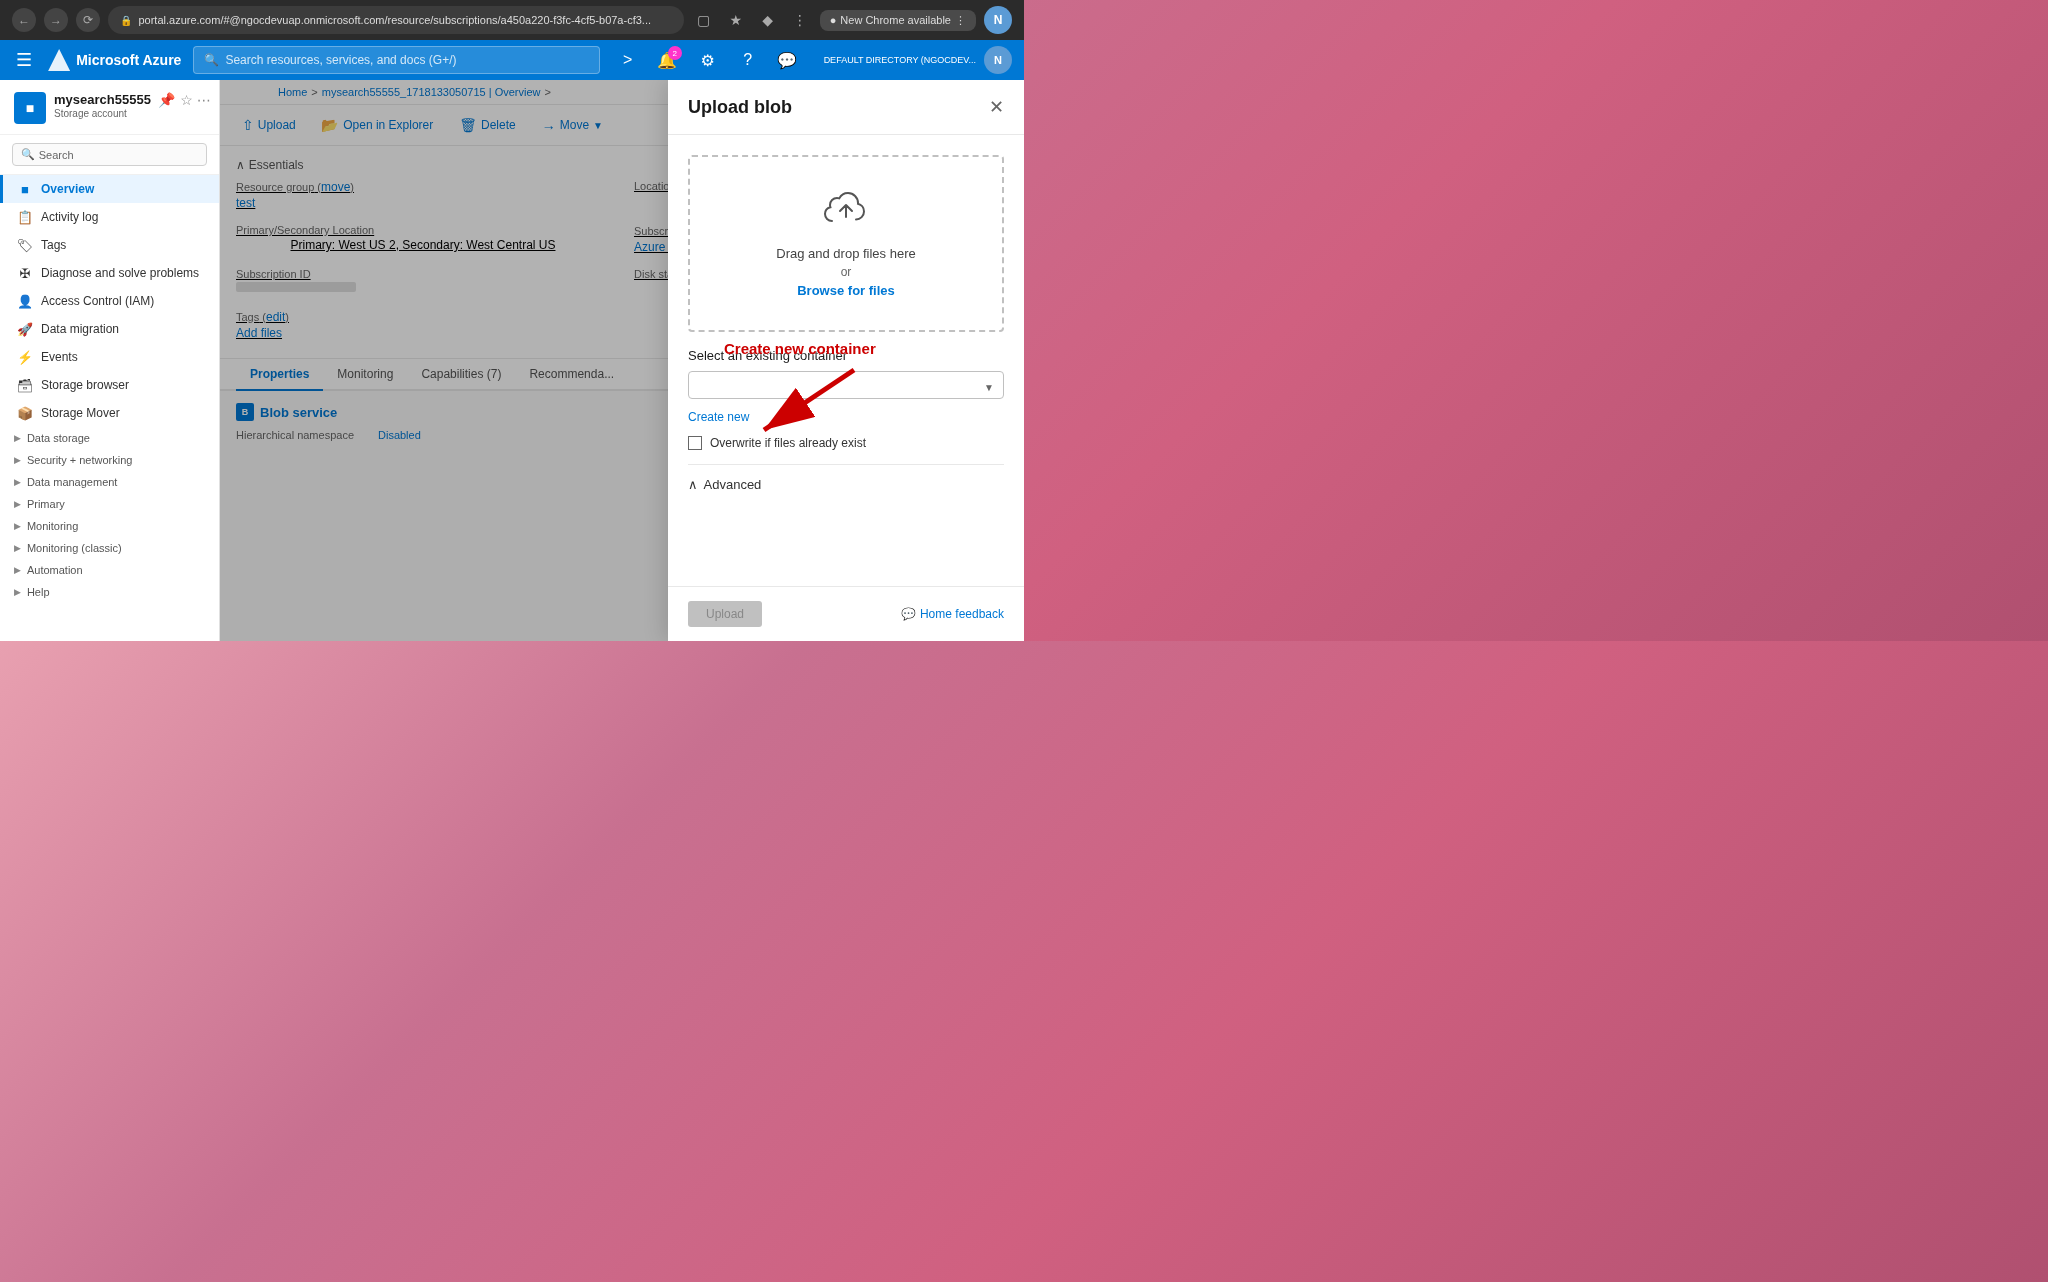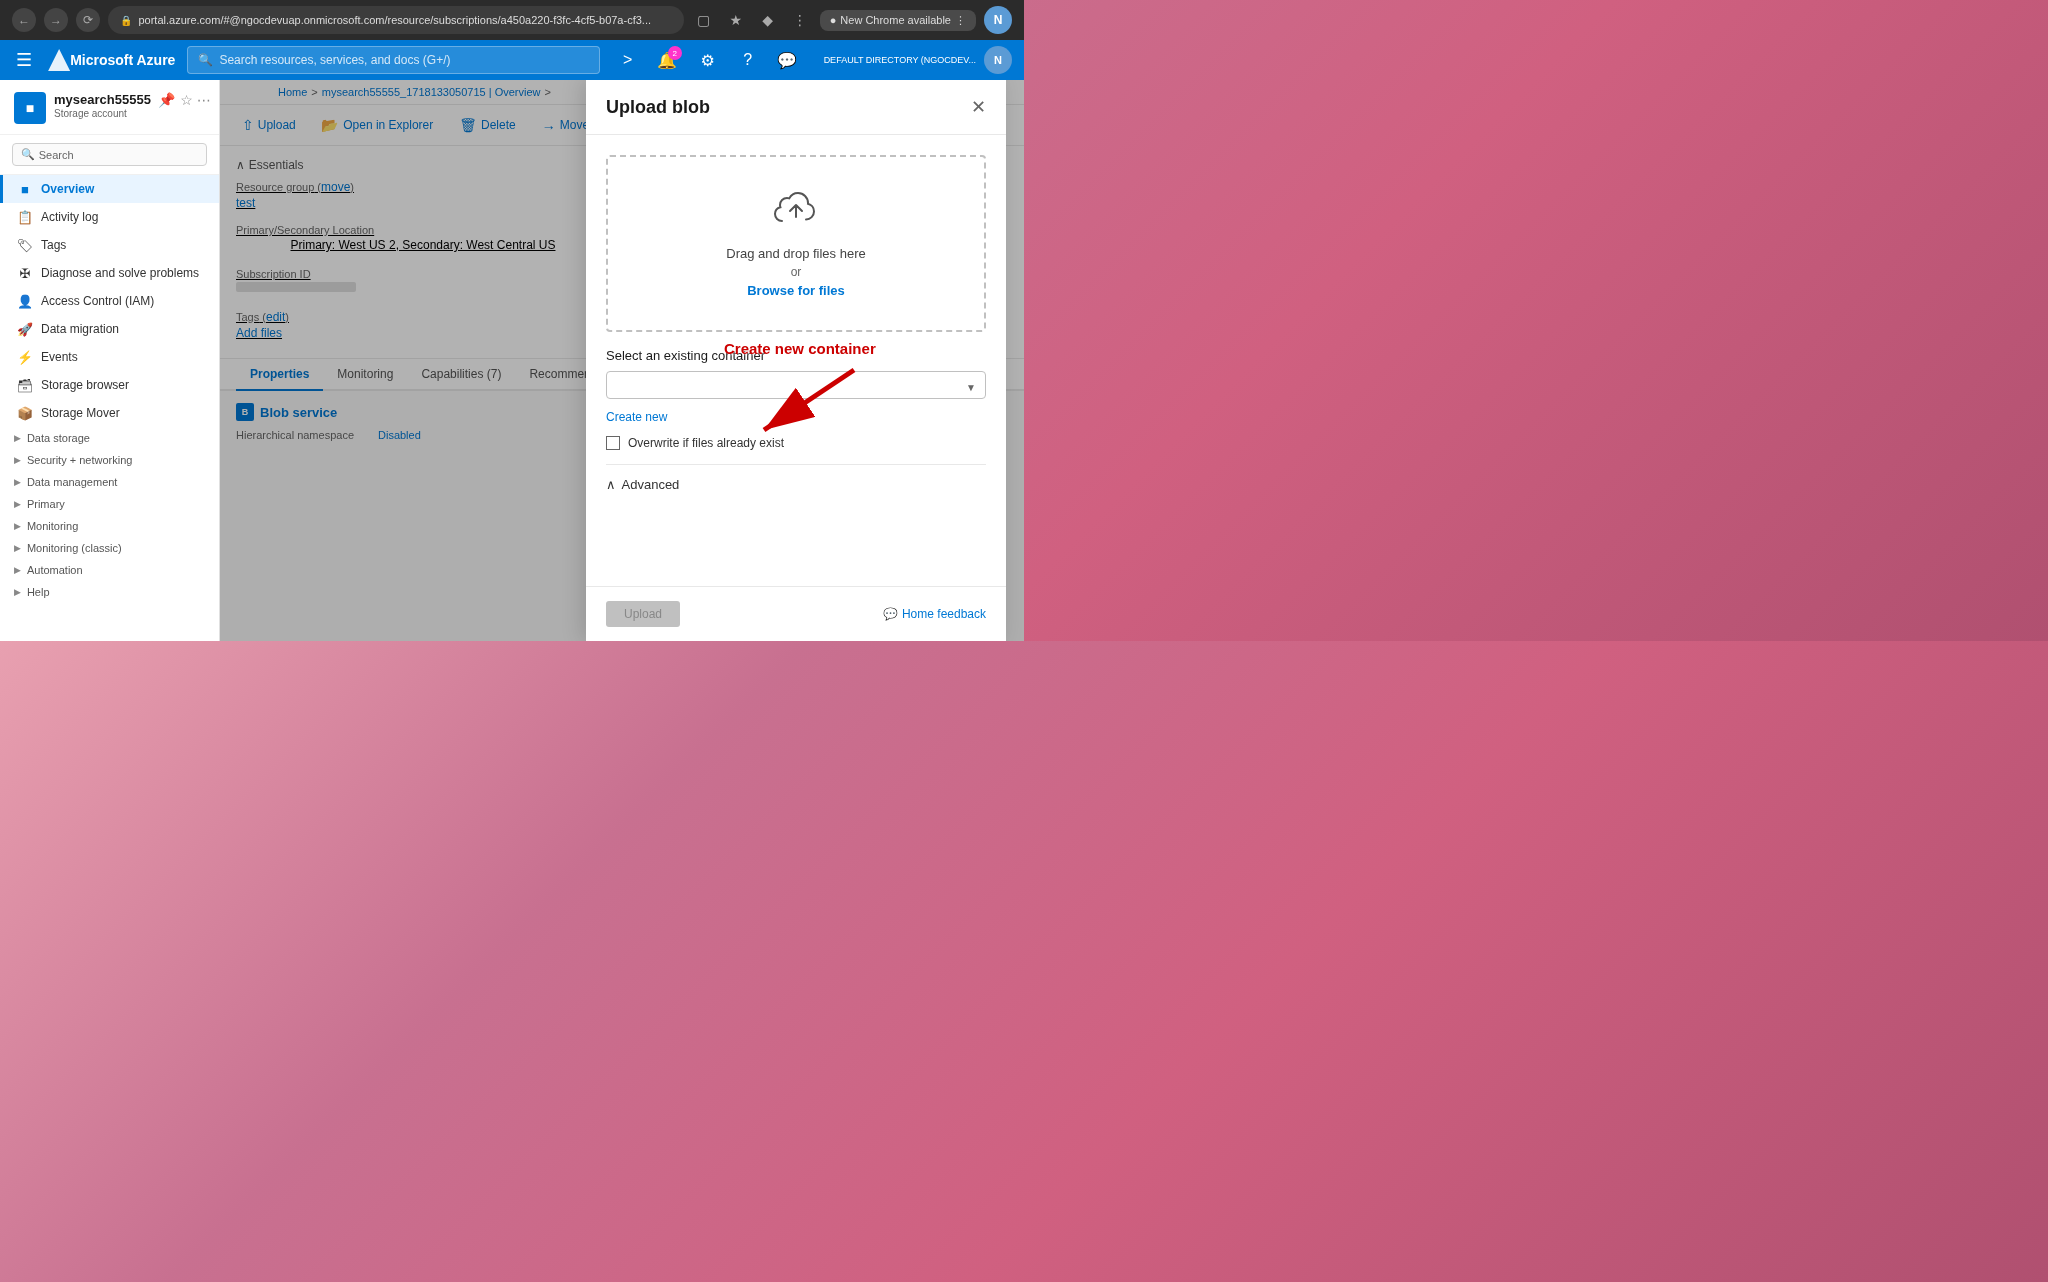--- a/index.html
+++ b/index.html
@@ -79,21 +79,21 @@
       align-items: center;
       padding: 0 12px;
       gap: 12px;
     }
     .hamburger-btn {
       background: none; border: none;
       color: white; font-size: 18px; cursor: pointer;
       padding: 4px;
     }
     .azure-logo {
-      display: flex; align-items: center; gap: 0;
+      display: flex; align-items: center; gap: 6px;
       color: white; font-size: 14px; font-weight: 600;
     }
     .azure-logo-icon {
       width: 22px; height: 22px;
       background: white;
       clip-path: polygon(50% 0%, 100% 100%, 0% 100%);
       opacity: 0.9;
     }
     .azure-search-bar {
       flex: 1;
@@ -319,22 +319,22 @@
 
     
     .overlay-backdrop {
       position: absolute;
       top: 0; left: 0; right: 0; bottom: 0;
       background: rgba(0,0,0,0.3);
       z-index: 10;
     }
     .upload-panel {
       position: absolute;
-      top: 0; right: 18px;
-      width: 420px;
+      top: 0; right: 0;
+      width: 356px;
       height: 100%;
       background: white;
       z-index: 20;
       display: flex; flex-direction: column;
       box-shadow: -4px 0 20px rgba(0,0,0,0.15);
     }
     .upload-panel-header {
       display: flex; align-items: center; justify-content: space-between;
       padding: 16px 20px;
       border-bottom: 1px solid #e8e8e8;

